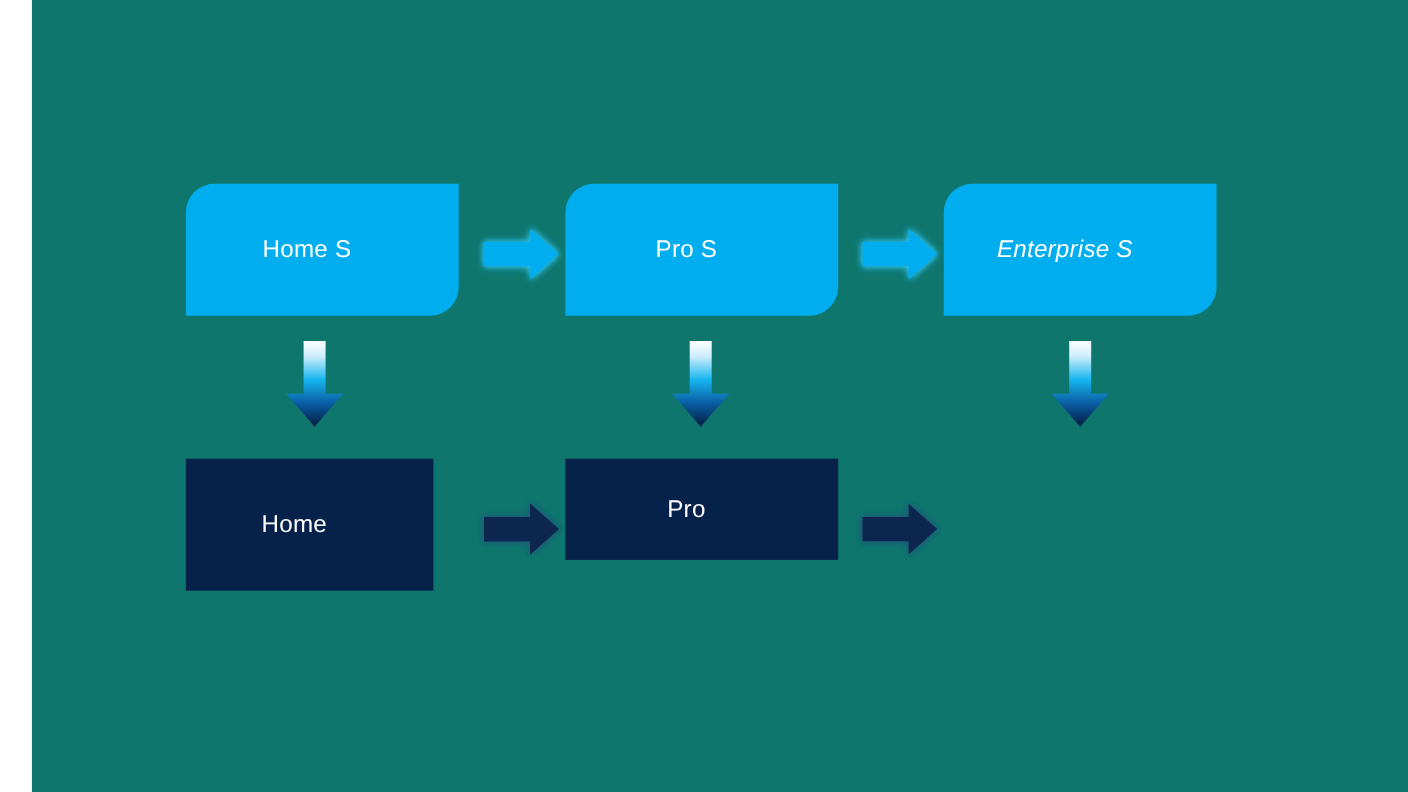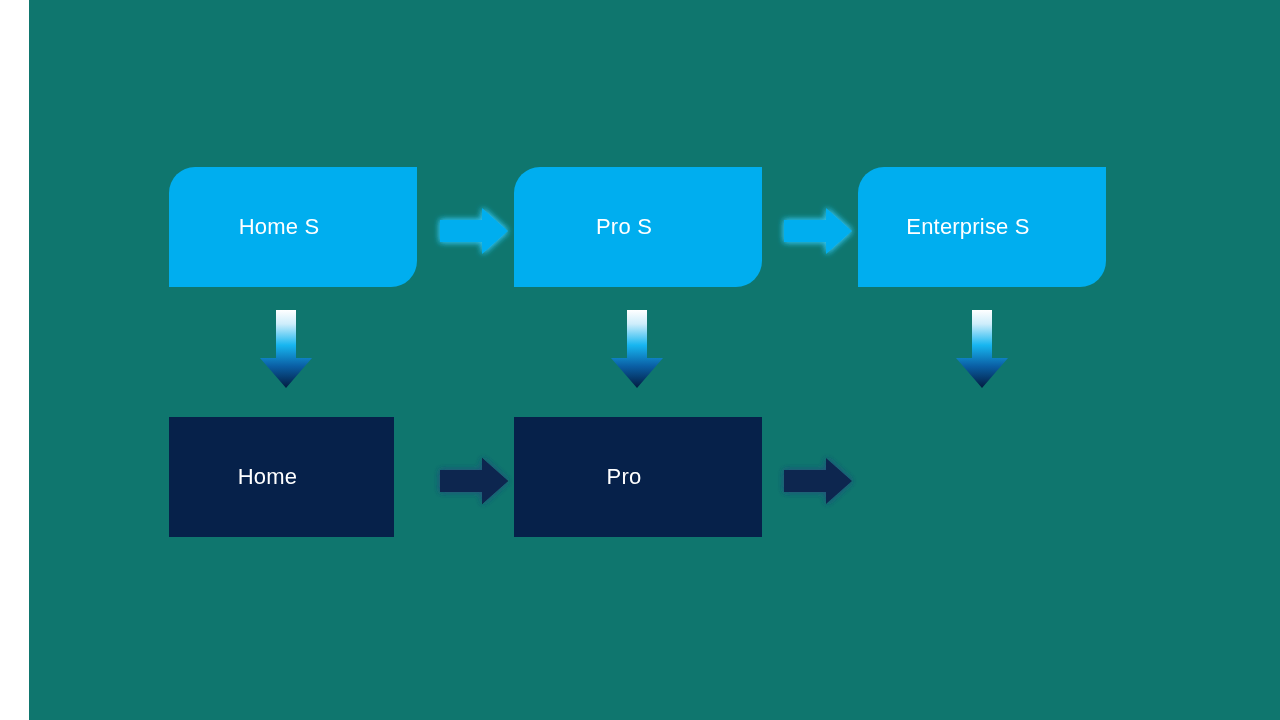--- a/index.html
+++ b/index.html
@@ -68,29 +68,29 @@
 <div id="canvas">
 
   <div class="node node-top" style="left:140px; top:167px; width:248px; height:120px;">
     <span class="node-label">Home S</span>
   </div>
 
   <div class="node node-top" style="left:485px; top:167px; width:248px; height:120px;align-items:center;">
     <span class="node-label">Pro S</span>
   </div>
 
-  <div class="node node-top" style="left:829px; top:167px; width:248px; height:120px;">
+  <div class="node node-top" style="left:829px; top:167px; width:248px; height:120px;font-style:italic;">
     <span class="node-label">Enterprise S</span>
   </div>
 
   <div class="node node-bottom" style="left:140px; top:417px; width:225px; height:120px;">
     <span class="node-label">Home</span>
   </div>
 
-  <div class="node node-bottom" style="left:485px; top:417px; width:248px; height:120px;">
+  <div class="node node-bottom" style="left:485px; top:417px; width:248px; height:92px;">
     <span class="node-label">Pro</span>
   </div>
 
 
   <svg width="0" height="0" style="position:absolute;left:0;top:0" aria-hidden="true">
     <defs>
       <linearGradient id="gradDown" x1="0" y1="0" x2="0" y2="1">
         <stop offset="0%" stop-color="#FFFFFF"></stop>
         <stop offset="18%" stop-color="#CDEDFB"></stop>
         <stop offset="45%" stop-color="#17B6F0"></stop>

